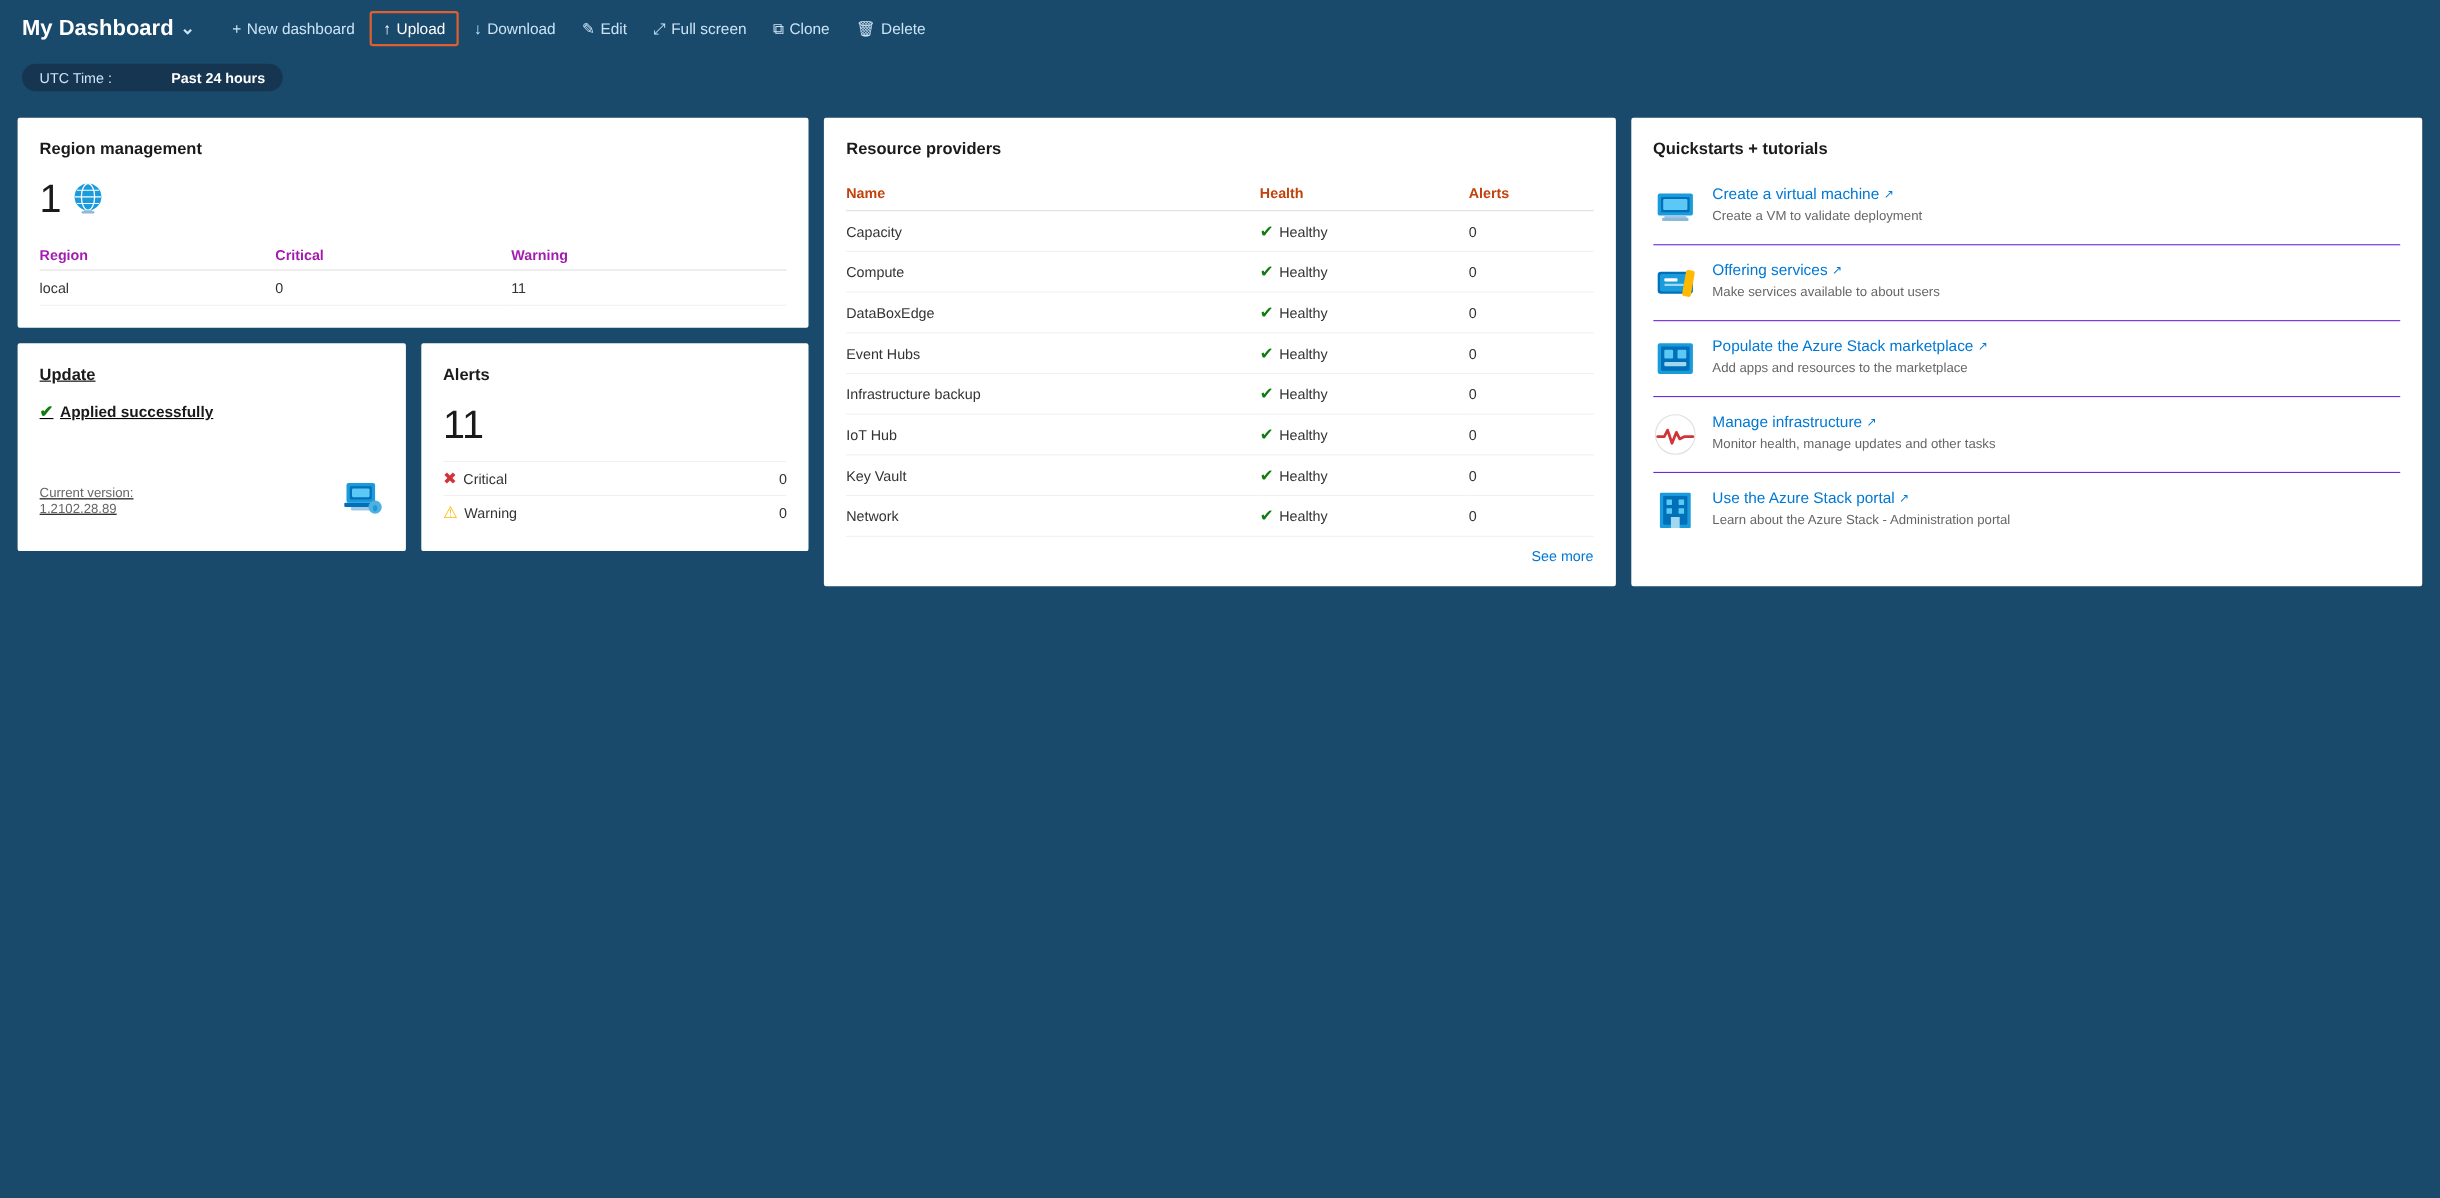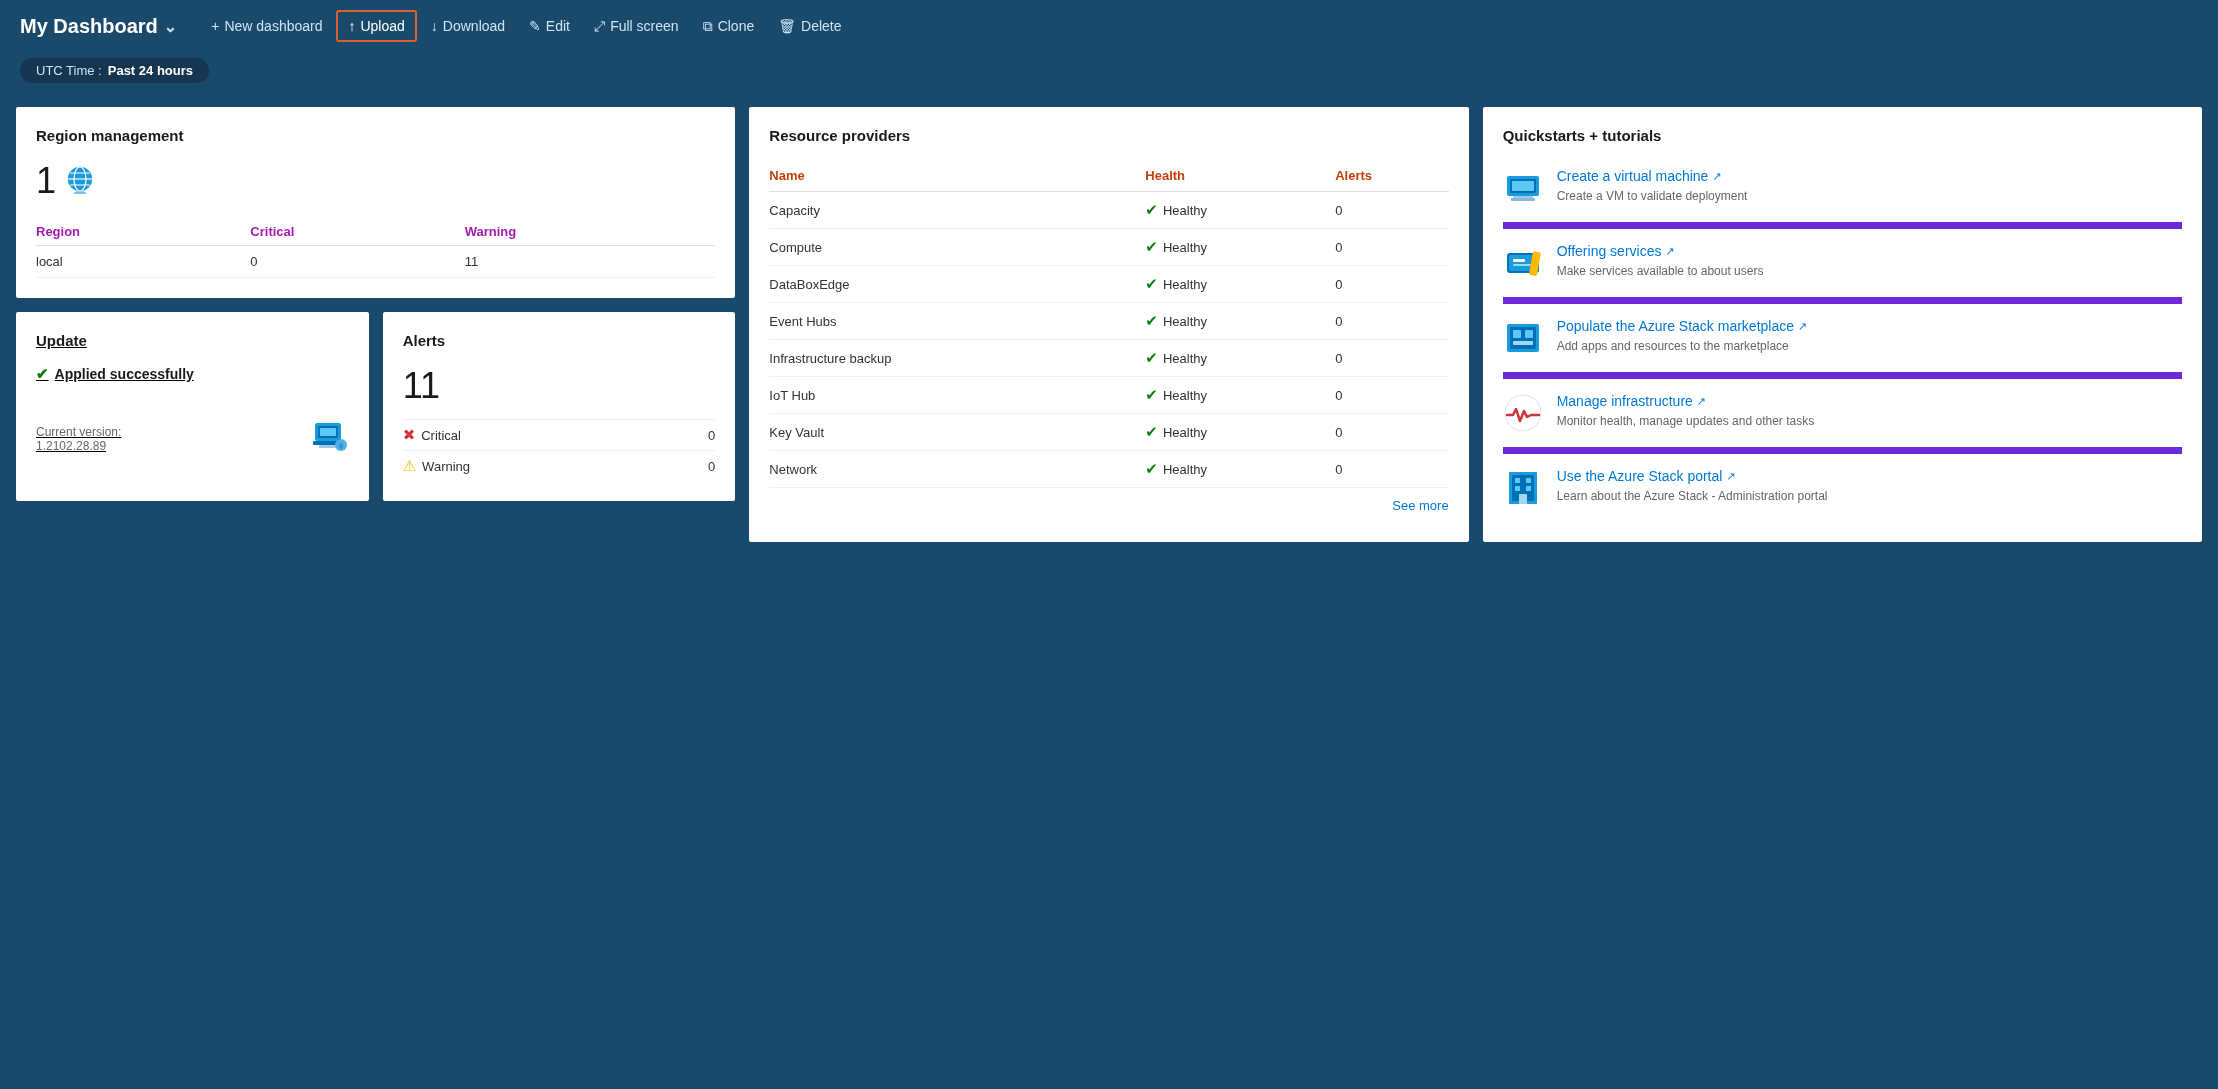--- a/index.html
+++ b/index.html
@@ -49,21 +49,21 @@
     .timebar-badge {
       background: #163550;
       color: #cce4f7;
       border-radius: 20px;
       padding: 5px 16px;
       font-size: 13px;
       display: inline-flex;
       align-items: center;
       gap: 6px;
     }
-    .timebar-badge strong { color: #fff; }
+    .timebar-badge strong { color: #fff; margin-left: 48px; }
 
     
     .main {
       padding: 12px 16px 16px;
       display: grid;
       grid-template-columns: 1fr 1fr 1fr;
       gap: 14px;
     }
 
     .card {
@@ -117,21 +117,21 @@
       align-items: center;
       gap: 6px;
       font-weight: 600;
       font-size: 14px;
       color: #1a1a1a;
       margin: 12px 0;
     }
     .update-card .version {
       font-size: 12px;
       color: #666;
-      margin-top: 12px;
+      margin-top: 28px;
     }
 
     .alerts-card { font-size: 13px; }
     .alert-count {
       font-size: 36px;
       font-weight: 300;
       color: #1a1a1a;
       margin-bottom: 12px;
     }
     .alert-row {
@@ -175,21 +175,21 @@
       cursor: pointer;
     }
 
     
     .quickstart-card {}
     .quickstart-item {
       display: flex;
       align-items: flex-start;
       gap: 14px;
       padding: 14px 0;
-      border-bottom: 7px solid #6d28d9;
+      border-bottom: 1px solid #6d28d9;
       cursor: pointer;
     }
     .quickstart-item:first-of-type { padding-top: 8px; }
     .quickstart-item:last-of-type { border-bottom: none; }
     .qs-icon {
       width: 40px;
       height: 40px;
       flex-shrink: 0;
       display: flex;
       align-items: center;

